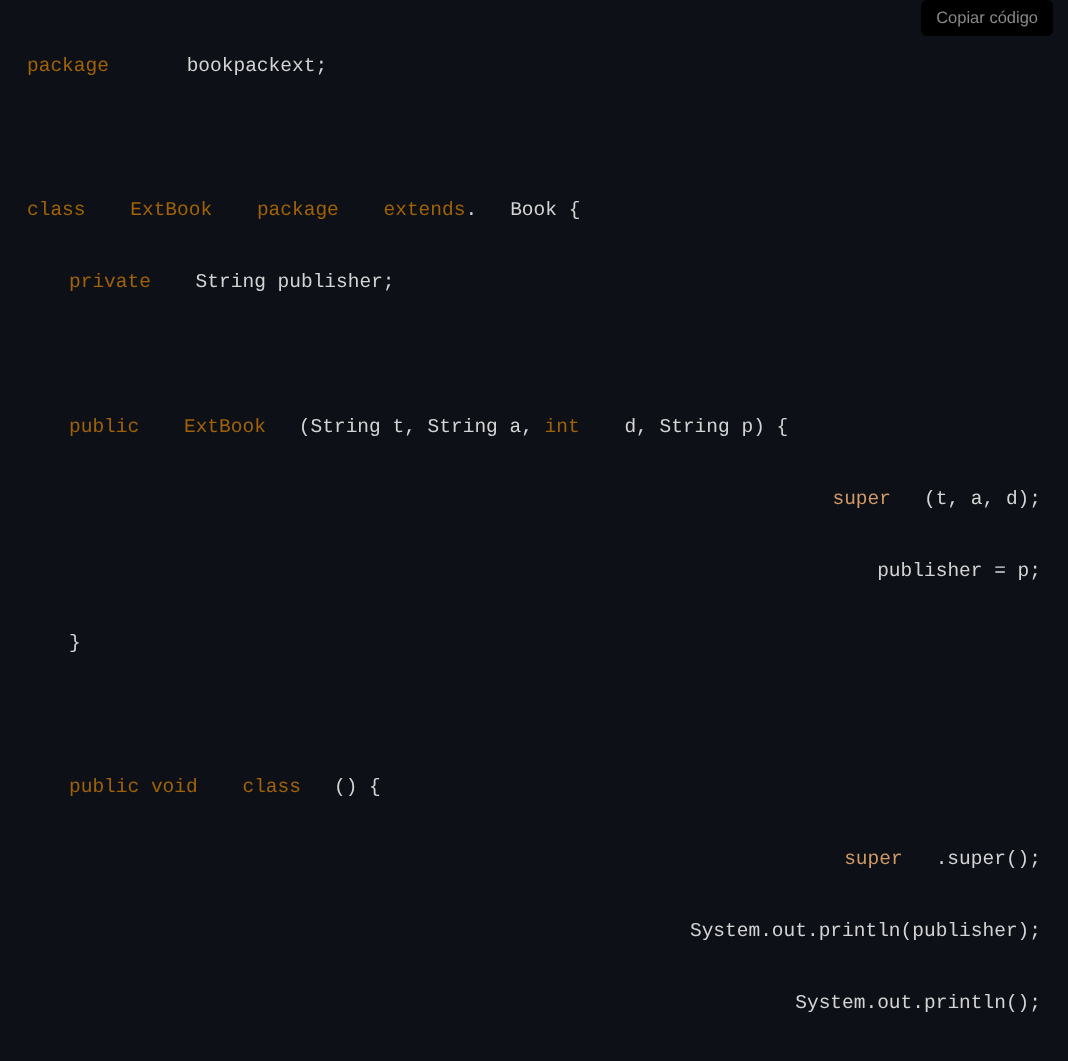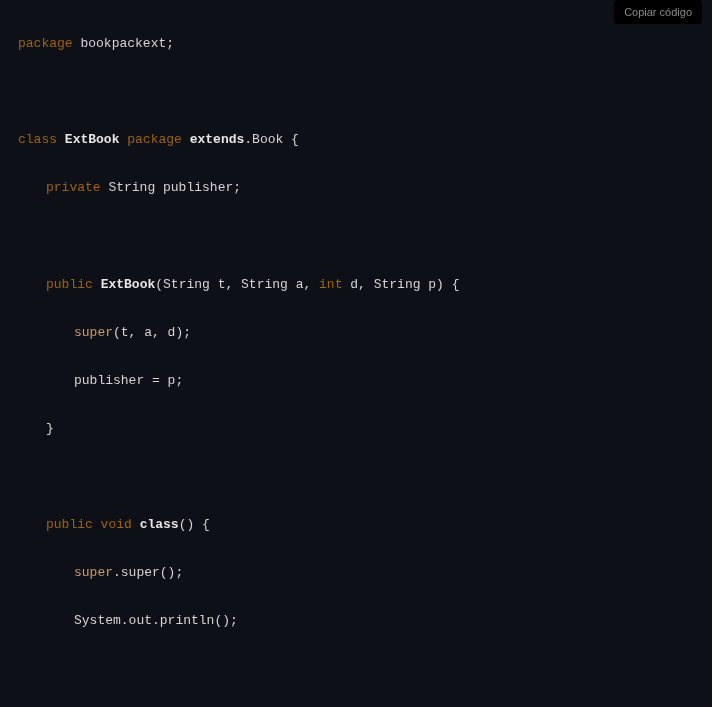--- a/index.html
+++ b/index.html
@@ -27,46 +27,47 @@
       font-size: 11px;
       border-radius: 4px;
       font-family: sans-serif;
     }
     .code-area {
       padding: 8px 18px;
       white-space: pre;
       color: #e6e6e6;
     }
     .kw-blue { color: #a16207; }
-    .cls-red { color: #e5e5e5; font-weight: bold; }
-    .text { color: #d4d4d4; }
+    .cls-red { color: #a16207; }
+    .text { color: #d4d4d4; margin-left: 22px; }
     .punct { color: #d4d4d4; }
     .super-orange { color: #d19a66; }
     .line { display: block; min-height: 1.85em; }
     .indent1 { padding-left: 28px; }
-    .indent2 { padding-left: 56px; }
+    .indent2 { padding-left: 56px; text-align: right; }
   </style>
 </head>
 <body>
 
 <div class="copy-btn">Copiar código</div>
 
 <div class="code-area">
 <span class="line"><span class="kw-blue">package</span><span class="text"> </span><span class="text">bookpackext</span><span class="punct">;</span></span>
 <span class="line"></span>
 <span class="line"><span class="kw-blue">class</span><span class="text"> </span><span class="cls-red">ExtBook</span><span class="text"> </span><span class="kw-blue">package</span><span class="text"> </span><span class="cls-red">extends</span><span class="punct">.</span><span class="text">Book</span><span class="punct"> {</span></span>
 <span class="line indent1"><span class="kw-blue">private</span><span class="text"> String publisher;</span></span>
 <span class="line"></span>
 <span class="line indent1"><span class="kw-blue">public</span><span class="text"> </span><span class="cls-red">ExtBook</span><span class="text">(String t, String a, </span><span class="kw-blue">int</span><span class="text"> d, String p) {</span></span>
 <span class="line indent2"><span class="super-orange">super</span><span class="text">(t, a, d);</span></span>
 <span class="line indent2"><span class="text">publisher = p;</span></span>
 <span class="line indent1"><span class="punct">}</span></span>
 <span class="line"></span>
 <span class="line indent1"><span class="kw-blue">public</span><span class="kw-blue"> void</span><span class="text"> </span><span class="cls-red">class</span><span class="text">() {</span></span>
 <span class="line indent2"><span class="super-orange">super</span><span class="text">.super();</span></span>
+<span class="line indent2"><span class="text">System.out.println(publisher);</span></span>
 <span class="line indent2"><span class="text">System.out.println();</span></span>
 <span class="line indent1"></span>
 
 
 
 
 
 
 
 

